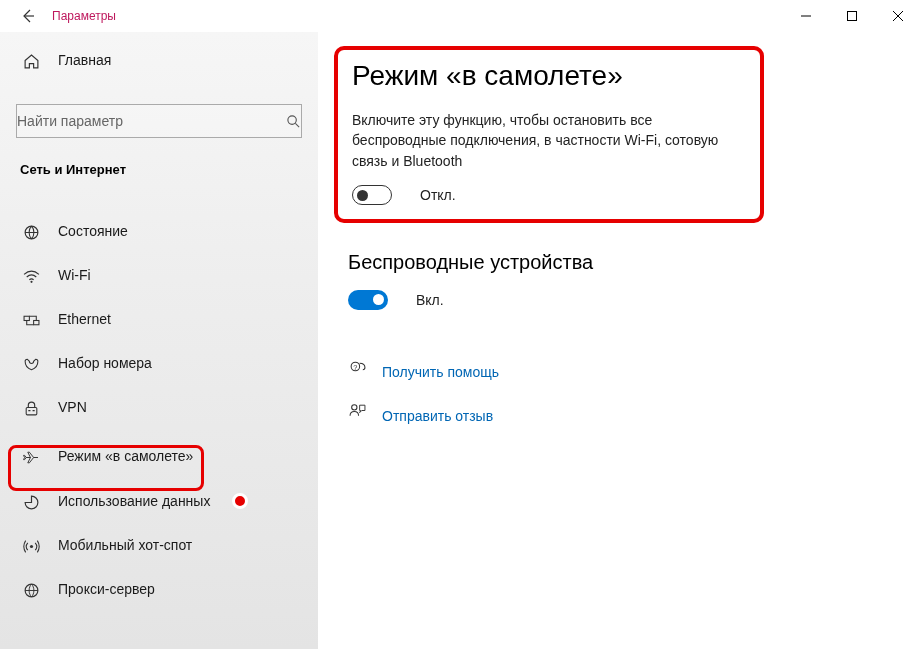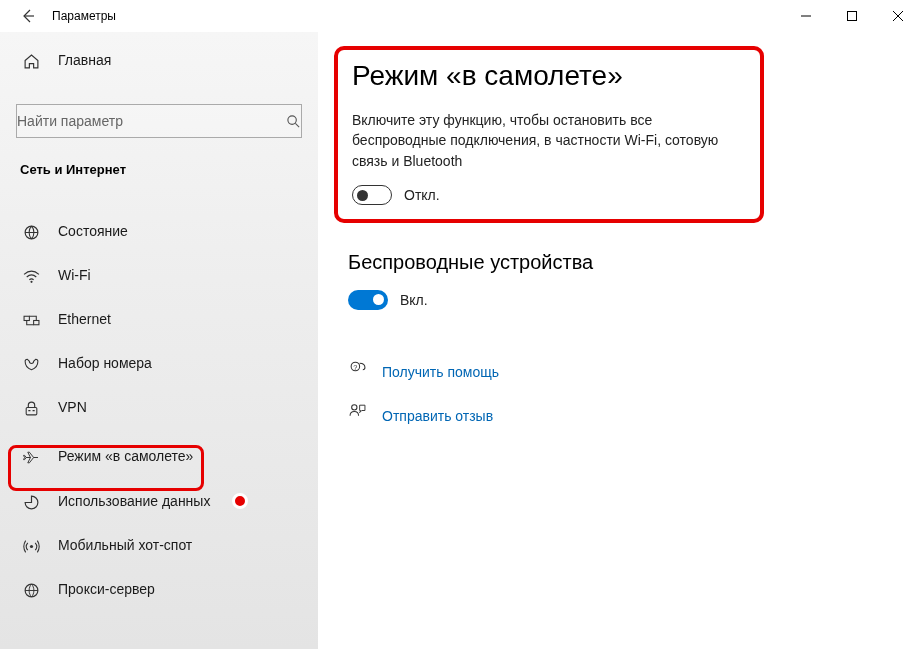--- a/index.html
+++ b/index.html
@@ -2,21 +2,21 @@
 <html><head>
 <meta charset="utf-8">
 <style>
 * { margin: 0; padding: 0; box-sizing: border-box; font-family: "Segoe UI", Arial, sans-serif; }
 body { width: 921px; height: 649px; background: #fff; overflow: hidden; position: relative; }
 .window { display: flex; flex-direction: column; width: 100%; height: 100%; }
 
 
 .titlebar { height: 32px; display: flex; align-items: center; padding-left: 12px; background: #fff; }
 .back-btn { width: 32px; height: 32px; display: flex; align-items: center; justify-content: center; margin-right: 8px; cursor: default; }
-.title { font-size: 12px; color: #000000; }
+.title { font-size: 12px; color: #be185d; }
 .window-controls { margin-left: auto; display: flex; }
 .window-btn { width: 46px; height: 32px; display: flex; align-items: center; justify-content: center; color: #000; }
 
 
 .content { flex: 1; display: flex; overflow: hidden; }
 .sidebar { width: 318px; background: linear-gradient(180deg, #f6f6f6 0%, #eeeeee 40%, #e4e4e4 100%); padding-top: 20px; overflow-y: auto; }
 .main { flex: 1; padding: 24px 30px; background: #fff; overflow-y: auto; }
 
 
 .nav-item { display: flex; height: 44px; padding-left: 22px; gap: 18px; font-size: 14px; color: #1a1a1a; cursor: default; }
@@ -31,21 +31,21 @@
 
 .highlight-sidebar { border: 3px solid #e60000; border-radius: 8px; margin: 2px 114px 2px 8px; padding-left: 11px !important; height: 46px !important; }
 .red-dot { width: 16px; height: 16px; border-radius: 50%; background: #e60000; border: 3px solid #fff; display: inline-block; margin-left: 4px; }
 
 
 .page-title { font-size: 28px; font-weight: 400; color: #000; margin-bottom: 18px; }
 .desc { font-size: 14px; color: #222; line-height: 1.45; max-width: 420px; margin-bottom: 14px; }
 .section-title { font-size: 20px; font-weight: 400; color: #000; margin: 28px 0 16px 0; }
 .sublabel { font-size: 14px; color: #222; margin-bottom: 10px; }
 
-.toggle-row { display: flex; align-items: center; gap: 12px; }
+.toggle-row { display: flex; align-items: center; gap: 28px; }
 .toggle { width: 40px; height: 20px; border-radius: 10px; position: relative; cursor: default; }
 .toggle .knob { position: absolute; width: 11px; height: 11px; border-radius: 50%; top: 4.5px; }
 .toggle.off { border: 1.5px solid #333; background: #fff; }
 .toggle.off .knob { background: #333; left: 4px; }
 .toggle.on { background: #0078d4; }
 .toggle.on .knob { background: #fff; right: 4px; top: 4.5px; }
 .toggle-label { font-size: 14px; color: #222; }
 
 .highlight-main { border: 4px solid #e60000; border-radius: 10px; padding: 10px 14px 14px 14px; margin: -10px -14px 12px -14px; max-width: 430px; }
 

